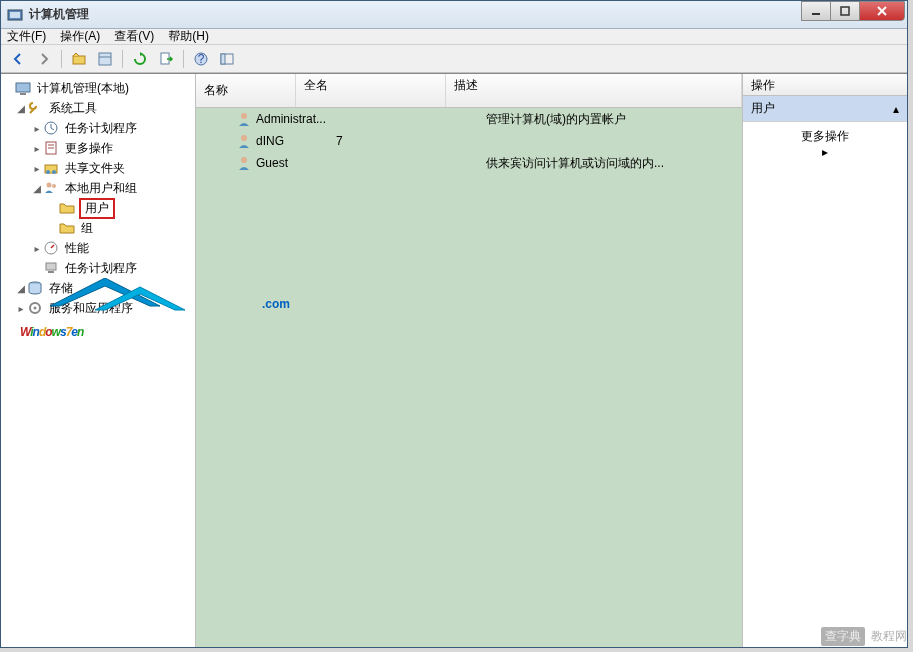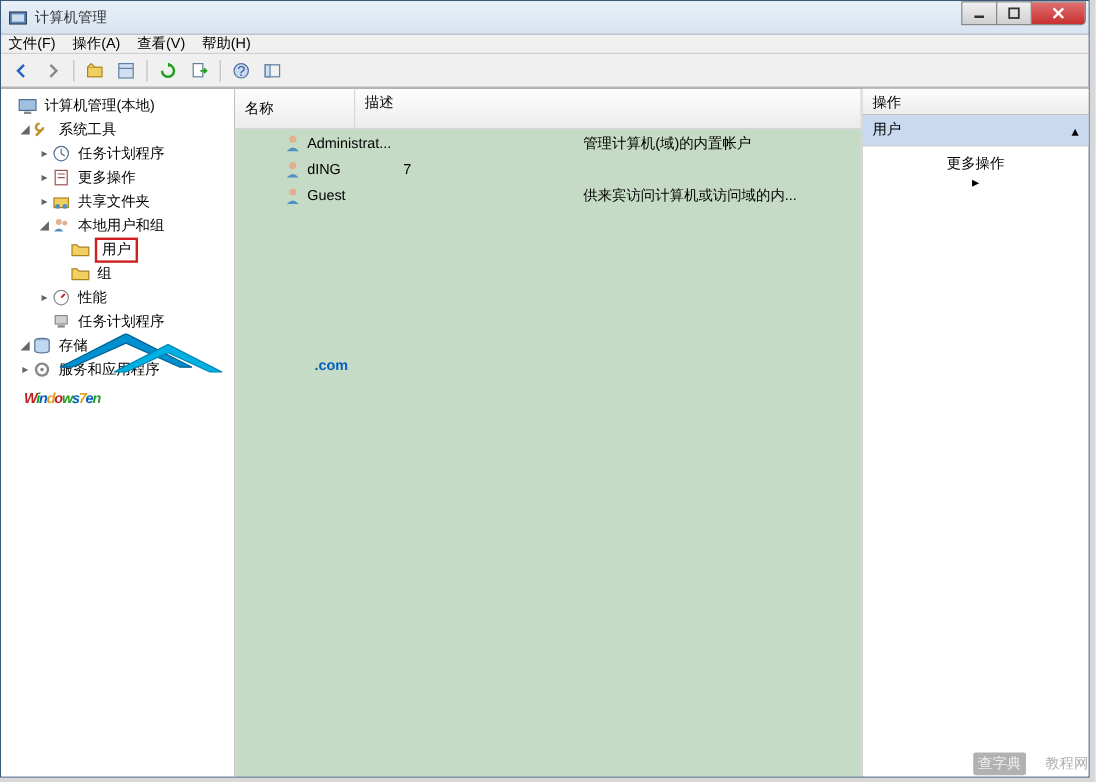--- a/index.html
+++ b/index.html
@@ -1,20 +1,20 @@
 <!DOCTYPE html>
 <html><head>
 <meta charset="utf-8">
 <style>
 * { box-sizing: border-box; margin: 0; padding: 0; font-family: "Microsoft YaHei", "SimSun", sans-serif; font-size: 12px; }
 body { background: #d8d8d8; width: 913px; height: 652px; overflow: hidden; position: relative; }
 .window { position: absolute; top: 0; left: 0; width: 908px; height: 648px; border: 1px solid #3b5a7a; background: #fff; display: flex; flex-direction: column; }
 .titlebar { height: 28px; background: linear-gradient(#e8f0f8, #d8e4f0); display: flex; align-items: center; padding-left: 6px; border-bottom: 1px solid #a0b0c0; }
 .titlebar-icon { width: 16px; height: 16px; margin-right: 6px; }
-.titlebar-text { flex: 1; color: #333; }
+.titlebar-text { flex: 1; color: #333; font-weight: bold; }
 .win-btns { display: flex; height: 20px; position: absolute; right: 2px; top: 0; }
 .win-btn { width: 30px; height: 20px; display: flex; align-items: center; justify-content: center; border: 1px solid #888; margin-left: -1px; background: linear-gradient(#f0f0f0,#d0d0d0); }
 .win-btn.close { background: linear-gradient(#e07070,#c83030); width: 46px; border-radius: 0 0 4px 0; }
 .win-btn svg { width: 12px; height: 12px; }
 .menubar { height: 16px; background: #f0f0f0; display: flex; align-items: center; padding-left: 6px; border-bottom: 1px solid #d0d0d0; }
 .menubar span { margin-right: 14px; cursor: default; }
 .toolbar { height: 28px; background: #f0f0f0; display: flex; align-items: center; padding-left: 6px; border-bottom: 1px solid #c0c0c0; gap: 4px; }
 .tb-btn { width: 22px; height: 22px; display: flex; align-items: center; justify-content: center; border: 1px solid transparent; }
 .tb-sep { width: 1px; height: 18px; background: #c0c0c0; margin: 0 2px; }
 .content { flex: 1; display: flex; border-top: 1px solid #888; justify-content: center; }
@@ -31,31 +31,31 @@
 .list-panel { flex: 1; display: flex; flex-direction: column; border-right: 1px solid #c0c0c0; }
 .list-header { height: 34px; display: flex; background: linear-gradient(#fdfdfd,#ececec); border-bottom: 1px solid #c0c0c0; }
 .list-header .col { padding: 3px 8px; border-right: 1px solid #d8d8d8; }
 .list-body { flex: 1; background: #c5dbc5; overflow: auto; padding-left: 32px; }
 .list-row { display: flex; height: 22px; align-items: center; }
 .list-row .col { padding: 2px 8px; overflow: hidden; text-overflow: ellipsis; white-space: nowrap; }
 .col-name { width: 100px; display: flex; align-items: center; }
 .col-full { width: 150px; }
 .col-desc { flex: 1; }
 .user-icon { width: 16px; height: 16px; margin-right: 4px; flex-shrink: 0; }
-.action-panel { width: 188px; background: #fff; display: flex; flex-direction: column; }
+.action-panel { width: 164px; background: #fff; display: flex; flex-direction: column; }
 .action-header { height: 22px; background: linear-gradient(#fdfdfd,#ececec); border-bottom: 1px solid #c0c0c0; padding: 3px 8px; }
 .action-section { background: #c9d9ef; padding: 4px 8px; display: flex; justify-content: space-between; align-items: center; border-bottom: 1px solid #d0d0d0; }
 .action-item { padding: 6px 20px; display: flex; justify-content: space-between; align-items: center; flex-direction: column; }
 .watermark { position: absolute; left: 20px; top: 278px; pointer-events: none; }
 .wm-text { font-family: Arial, sans-serif; font-size: 30px; font-weight: 900; font-style: italic; letter-spacing: -1px; }
 .wm-text .w1 { color: #c02020; }
 .wm-text .w2 { color: #20a020; }
 .wm-text .w3 { color: #0060c0; }
 .wm-text .w4 { color: #e0a020; }
-.footer-wm { position: absolute; right: 6px; bottom: 6px; font-size: 11px; color: rgba(120,120,120,0.6); display: flex; align-items: center; gap: 16px; }
+.footer-wm { position: absolute; right: 6px; bottom: 6px; font-size: 11px; color: rgba(120,120,120,0.6); display: flex; align-items: center; gap: 6px; }
 .footer-badge { background: rgba(100,100,100,0.5); color: #eee; padding: 1px 4px; border-radius: 2px; }
 svg { display: block; }
 </style>
 </head>
 <body>
 
 <div class="window">
   <div class="titlebar">
     <span class="titlebar-icon">
       <svg viewBox="0 0 16 16">
@@ -263,20 +263,21 @@
               <circle cx="8" cy="8" r="1.5" fill="#888"></circle>
             </svg>
           </span>
         <span class="tree-label">服务和应用程序</span>
       </div>
     </div>
 
     <div class="list-panel">
       <div class="list-header">
         <div class="col col-name">名称</div>
+        <div class="col col-full">全名</div>
         <div class="col col-desc">描述</div>
       </div>
       <div class="list-body">
         <div class="list-row">
           <div class="col col-name">
               <span class="user-icon">
                 <svg width="16" height="16" viewBox="0 0 16 16">
                   <circle cx="8" cy="5" r="3" fill="#e0b090"></circle>
                   <path d="M3 15 Q8 9 13 15" fill="#5090c0"></path>
                 </svg>

